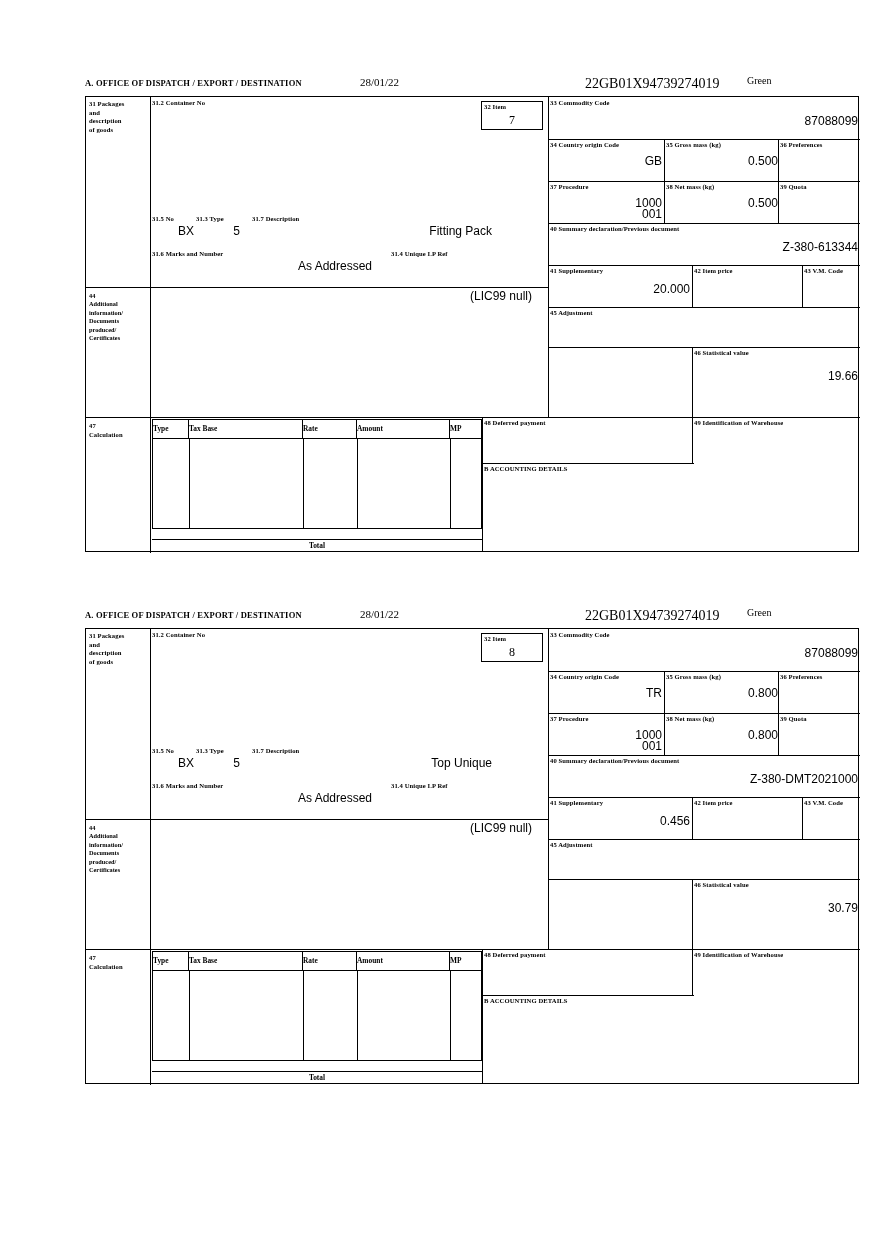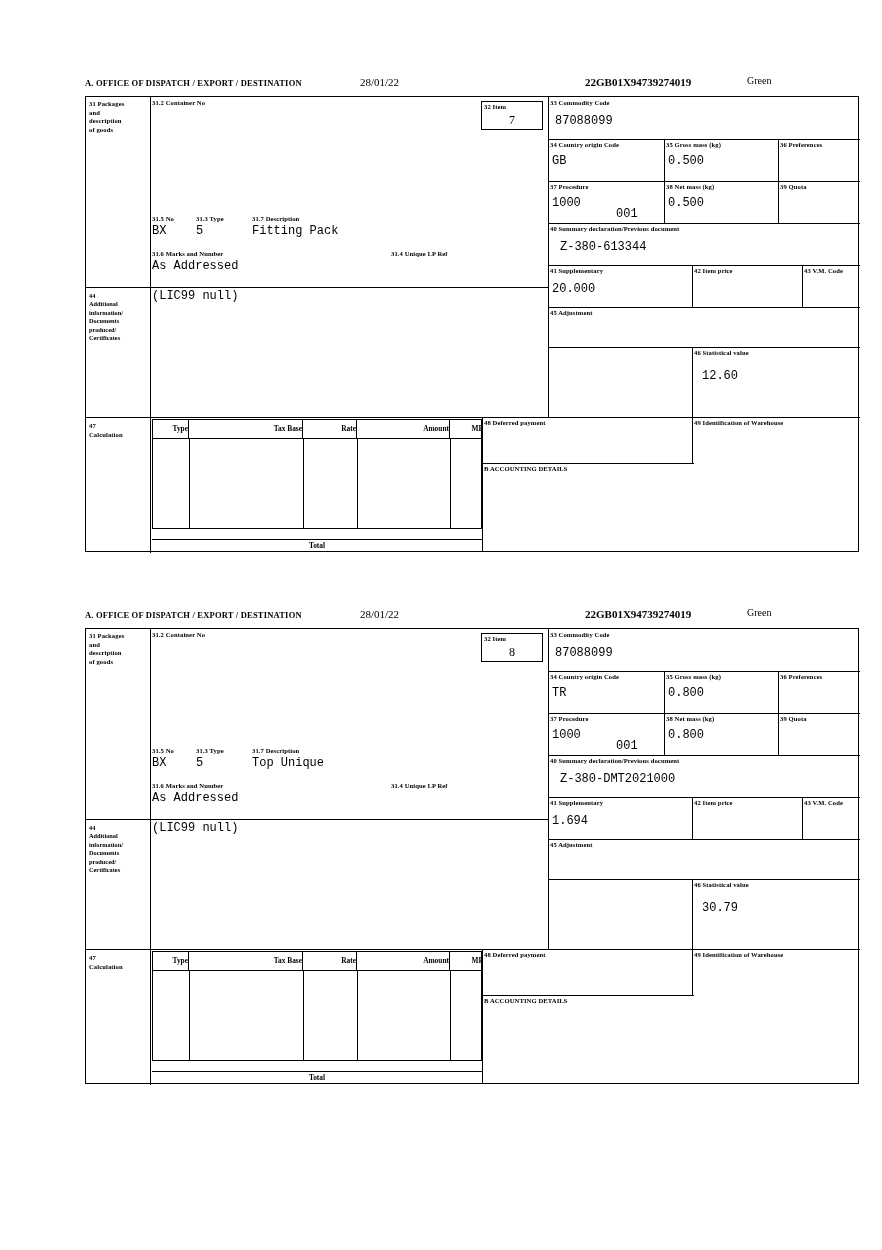--- a/index.html
+++ b/index.html
@@ -45,22 +45,22 @@
     left: 275px;
     top: -2px;
     font-size: 11px;
     font-weight: normal;
     font-family: "Liberation Serif", serif;
   }
   .form-header .hdr-mrn {
     position: absolute;
     left: 500px;
     top: -2px;
-    font-size: 11px;
-    font-weight: bold;
+    font-size: 14px;
+    font-weight: normal;
   }
   .form-header .hdr-lane {
     position: absolute;
     left: 662px;
     top: -3px;
     font-size: 10px;
     font-weight: normal;
   }
 
   .box {
@@ -83,22 +83,23 @@
     line-height: 8.6px;
     letter-spacing: 0.1px;
   }
   .lbl-sm {
     font-size: 6.3px;
     font-weight: bold;
     line-height: 8.4px;
   }
   .val {
     font-size: 11px;
-    font-family: Liberation Mono, monospace;
+    font-family: Liberation Sans, sans-serif;
     line-height: 13px;
+    text-align: right;
   }
   .val-lg {
     font-size: 12px;
   }
 
   .hline {
     position: absolute;
     height: 0;
     border-top: 1px solid #000;
   }
@@ -121,21 +122,21 @@
   .item-box .lbl { padding: 1px 0 0 2px; }
   .item-box .num {
     font-size: 12px;
     text-align: center;
     margin-top: 1px;
   }
 
   .calc-header {
     font-size: 7.4px;
     font-weight: bold;
-    text-align: right;
+    text-align: left;
     line-height: 18px;
   }
   .total-lbl {
     font-size: 7.4px;
     font-weight: bold;
     text-align: center;
   }
 </style>
 </head>
 <body>
@@ -261,21 +262,21 @@
       <div class="cell" style="left:464px;top:212px;width:308px;height:38px;">
         <div class="lbl">45 Adjustment</div>
         <div class="val" style="padding:6px 0 0 2px;"></div>
       </div>
       <div class="hline" style="left:462px;top:250px;width:312px;"></div>
 
       <div class="dotline" style="left:462px;top:250px;height:70px;"></div>
       <div class="vline" style="left:606px;top:250px;height:70px;"></div>
       <div class="cell" style="left:608px;top:252px;width:164px;height:66px;">
         <div class="lbl">46 Statistical value</div>
-        <div class="val val-lg" style="padding:12px 0 0 8px;">12.60</div>
+        <div class="val val-lg" style="padding:12px 0 0 8px;">19.66</div>
       </div>
       <div class="hline" style="left:0;top:320px;width:774px;"></div>
 
       <div class="cell" style="left:0;top:322px;width:64px;height:133px;">
         <div class="lbl" style="padding:3px 0 0 3px; white-space:pre-line;">47
 Calculation</div>
       </div>
 
       <div class="cell" style="left:66px;top:322px;width:330px;height:110px;border:1px solid #000;">
         <div class="cell" style="left:0;top:0;width:36px;height:19px;border-right:1px solid #000;border-bottom:1px solid #000;">
@@ -417,21 +418,21 @@
       <div class="hline" style="left:462px;top:126px;width:312px;"></div>
 
       <div class="cell" style="left:464px;top:128px;width:308px;height:40px;">
         <div class="lbl">40 Summary declaration/Previous document</div>
         <div class="val val-lg" style="padding:7px 0 0 10px;">Z-380-DMT2021000</div>
       </div>
       <div class="hline" style="left:462px;top:168px;width:312px;"></div>
 
       <div class="cell" style="left:464px;top:170px;width:140px;height:40px;">
         <div class="lbl">41 Supplementary</div>
-        <div class="val val-lg" style="padding:7px 0 0 2px;">1.694</div>
+        <div class="val val-lg" style="padding:7px 0 0 2px;">0.456</div>
       </div>
       <div class="vline" style="left:606px;top:168px;height:42px;"></div>
       <div class="cell" style="left:608px;top:170px;width:106px;height:40px;">
         <div class="lbl">42 Item price</div>
         <div class="val" style="padding:7px 0 0 2px;"></div>
       </div>
       <div class="vline" style="left:716px;top:168px;height:42px;"></div>
       <div class="cell" style="left:718px;top:170px;width:54px;height:40px;">
         <div class="lbl">43 V.M. Code</div>
         <div class="val" style="padding:7px 0 0 2px;"></div>

